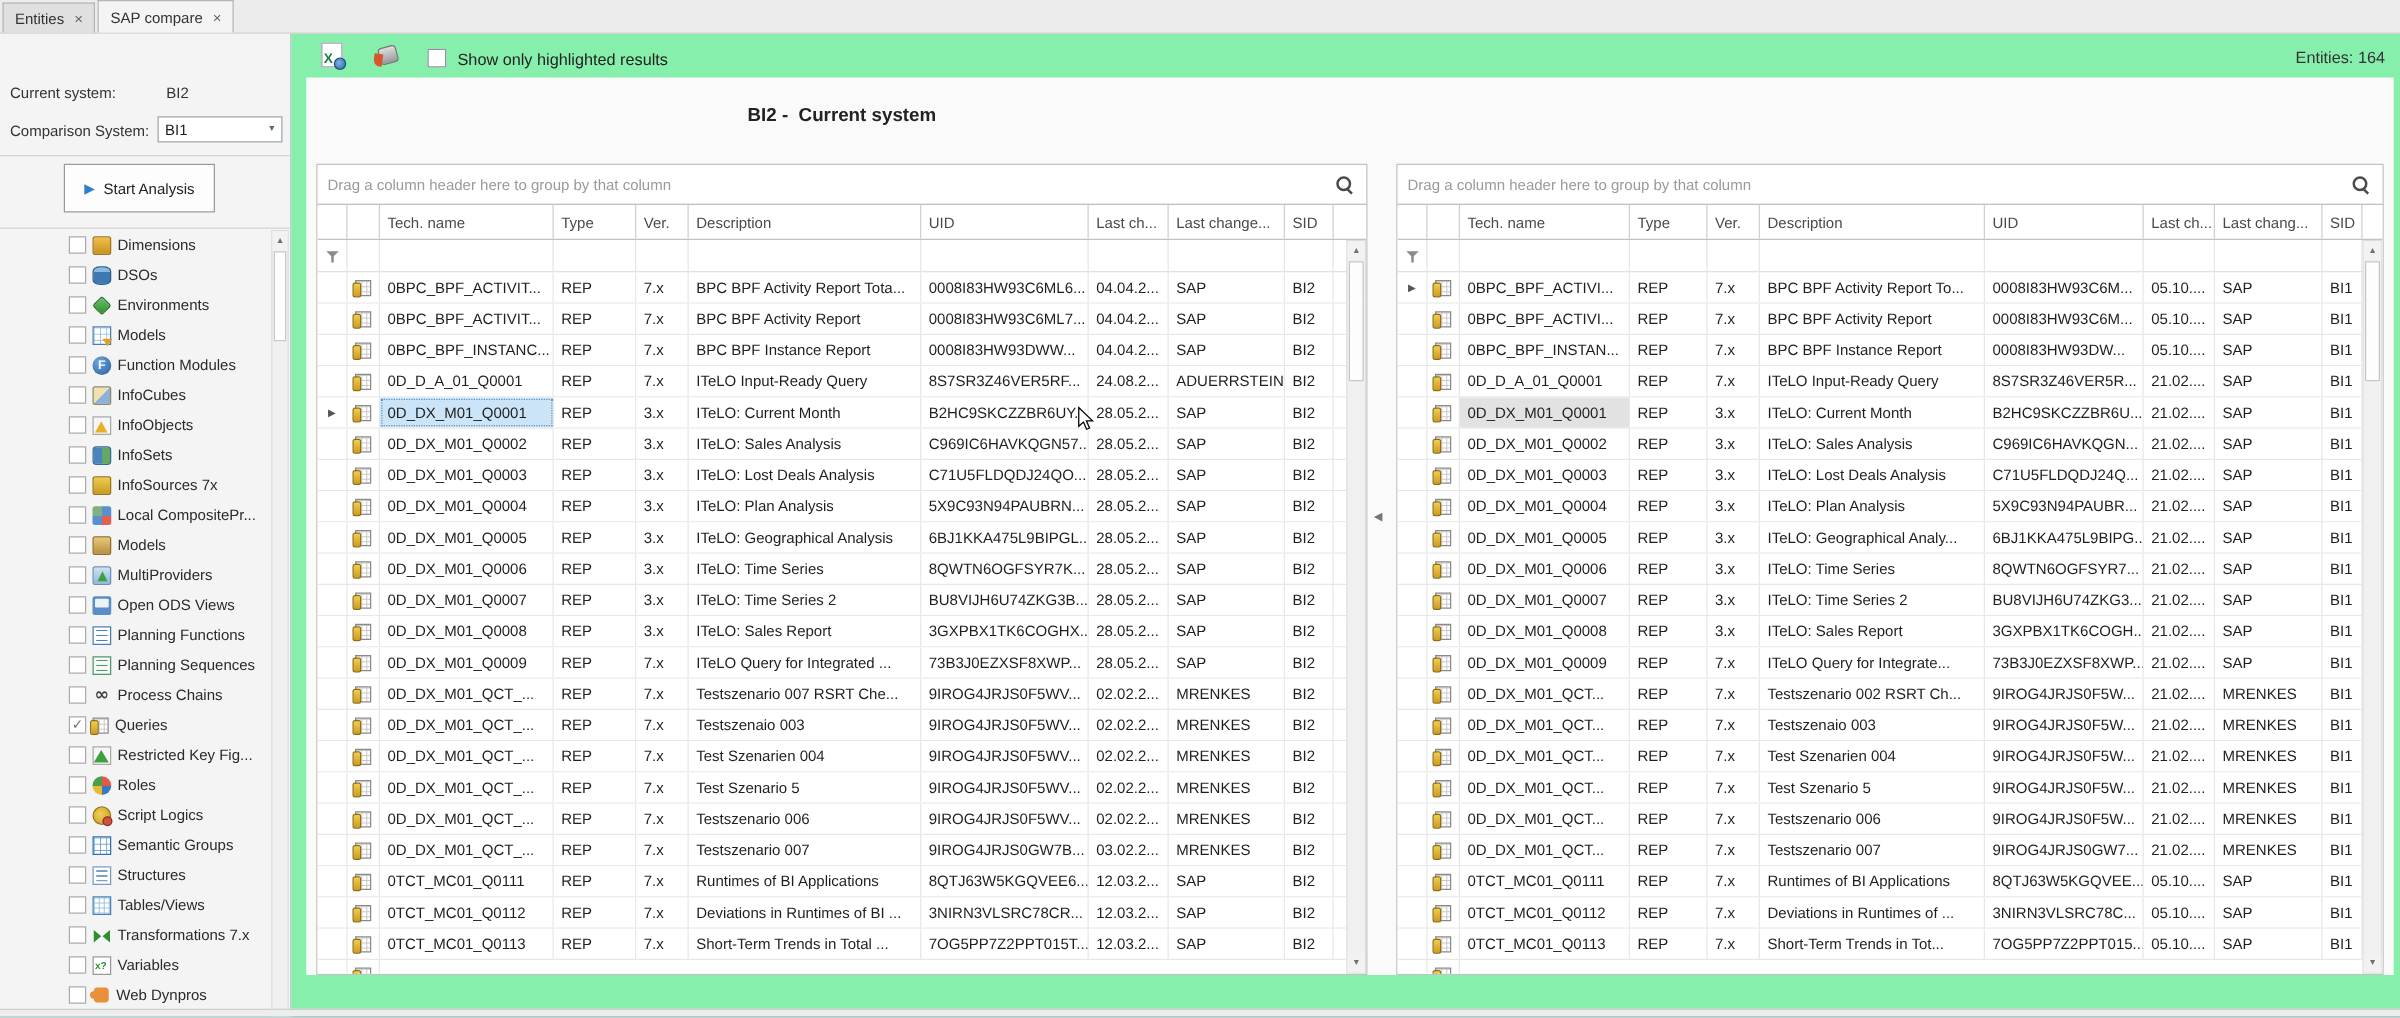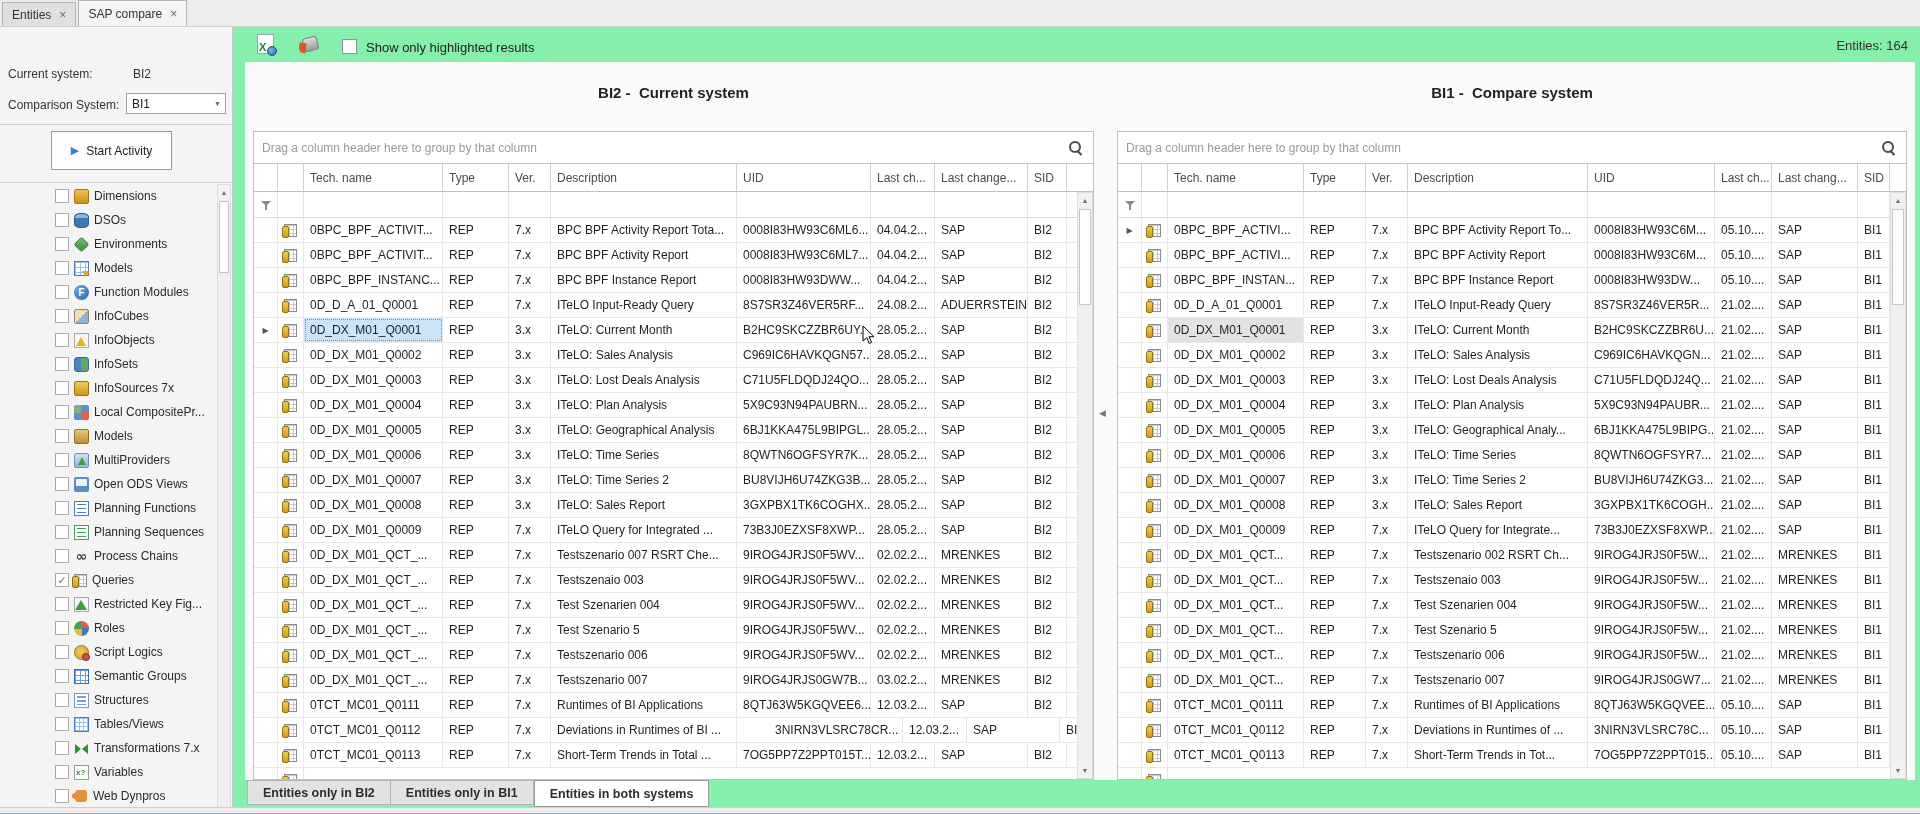--- a/index.html
+++ b/index.html
@@ -153,21 +153,21 @@
     <span class="side-label" style="left:8px;top:40px;">Current system:</span>
     <span class="side-label" style="left:133px;top:40px;">BI2</span>
     <span class="side-label" style="left:8px;top:71px;">Comparison System:</span>
     <div class="select">
       <span>BI1</span>
       <span class="dd">▼</span>
     </div>
     <div class="side-sep" style="top:97px;"></div>
     <button class="start-btn">
       <span class="play">▶</span>
-      <span>Start Activity</span>
+      <span>Start Analysis</span>
     </button>
     <div class="side-sep" style="top:155px;"></div>
     <div class="tree" id="tree">
         <div class="tree-item">
           <span class="cb"></span>
           <span class="ti ti-dimensions"></span>
           <span>Dimensions</span>
         </div>
         <div class="tree-item">
           <span class="cb"></span>
@@ -654,21 +654,21 @@
         </div>
         <div class="data-row">
           <div class="cell cell-ind" style="width: 24px;"></div>
           <div class="cell cell-icon" style="width: 26px;">
             <span class="icon-query"></span>
           </div>
           <div class="cell" style="width: 139px;">0TCT_MC01_Q0112</div>
           <div class="cell" style="width: 66px;">REP</div>
           <div class="cell" style="width: 42px;">7.x</div>
           <div class="cell" style="width: 186px;">Deviations in Runtimes of BI ...</div>
-          <div class="cell" style="width: 134px; margin-left: 32px;">3NIRN3VLSRC78CR...</div>
+          <div class="cell" style="width: 134px;">3NIRN3VLSRC78CR...</div>
           <div class="cell" style="width: 64px;">12.03.2...</div>
           <div class="cell" style="width: 93px;">SAP</div>
           <div class="cell" style="width: 39px;">BI2</div>
           <div class="cell cell-fill"></div>
         </div>
         <div class="data-row">
           <div class="cell cell-ind" style="width: 24px;"></div>
           <div class="cell cell-icon" style="width: 26px;">
             <span class="icon-query"></span>
           </div>
@@ -693,21 +693,20 @@
           <div class="sb-btn" style="top: 0px;">▲</div>
           <div class="sb-thumb" style="top: 16px; height: 96px;"></div>
           <div class="sb-btn" style="bottom: 0px;">▼</div>
         </div>
       </div>
   </div>
 
   <span class="split-arrow">◀</span>
 
   <div class="panel panel-right">
-    <div class="grid-title">BI1 -  Compare system</div>
     <div class="group-bar">
       <span class="group-hint">Drag a column header here to group by that column</span>
       <span class="mag"></span>
     </div>
     <div class="grid-box" id="grid-right">
         <div class="hdr-row">
           <div class="hdr-cell" style="width: 24px;"></div>
           <div class="hdr-cell" style="width: 26px;"></div>
           <div class="hdr-cell" style="width: 136px;">Tech. name</div>
           <div class="hdr-cell" style="width: 62px;">Type</div>
@@ -1074,25 +1073,20 @@
           <div class="cell cell-fill"></div>
         </div>
         <div class="vscroll grid-scroll" style="position: absolute;">
           <div class="sb-btn" style="top: 0px;">▲</div>
           <div class="sb-thumb" style="top: 16px; height: 96px;"></div>
           <div class="sb-btn" style="bottom: 0px;">▼</div>
         </div>
       </div>
   </div>
 
-  <div class="bottom-tabs" id="bottomtabs">
-      <div class="btab">Entities only in BI2</div>
-      <div class="btab">Entities only in BI1</div>
-      <div class="btab active">Entities in both systems</div>
-    </div>
   <div class="statusbar"></div>
 
   <span class="cursor">
     <svg width="14" height="20" viewBox="0 0 14 20">
         <path d="M1 1 L1 16 L4.8 12.6 L7.3 18.4 L9.6 17.4 L7.1 11.7 L12 11.7 Z" fill="#ffffff" stroke="#000000" stroke-width="1"></path>
       </svg>
   </span>
 </div>
 
 </body></html>

